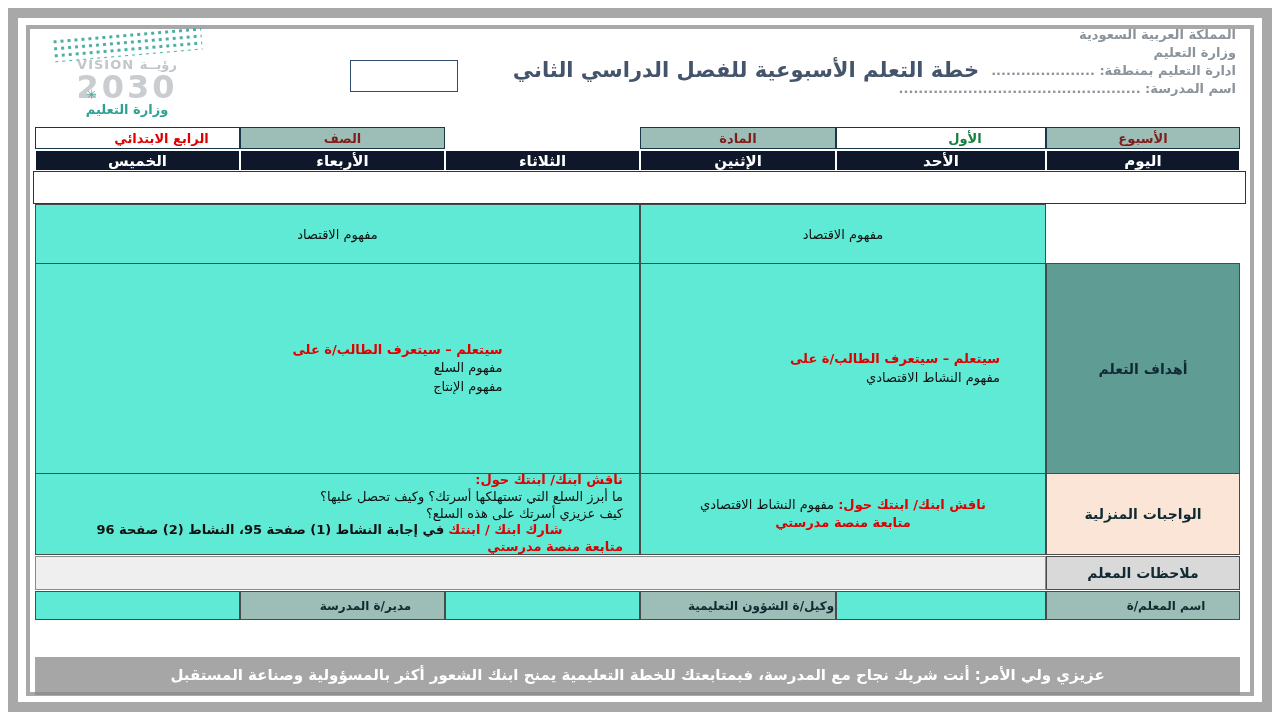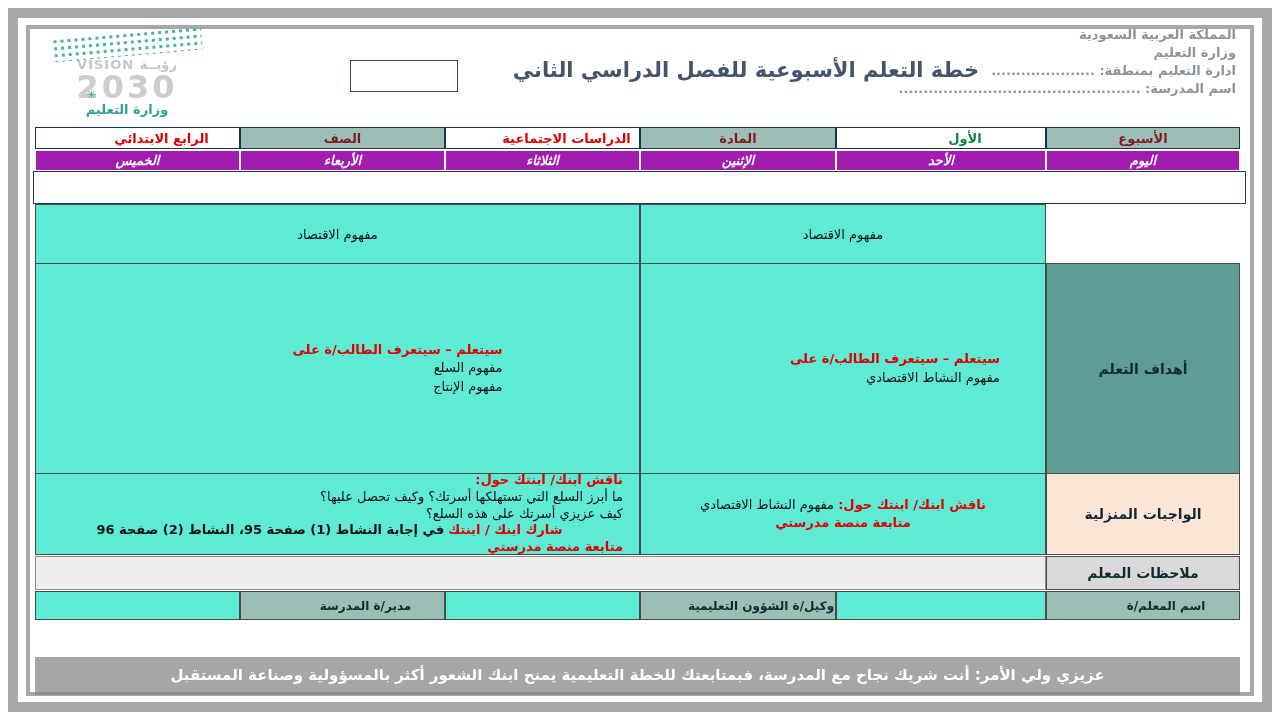--- a/index.html
+++ b/index.html
@@ -30,21 +30,21 @@
   .c1{left:35px;width:205px}.c2{left:240px;width:205px}.c3{left:445px;width:195px}
   .c4{left:640px;width:196px}.c5{left:836px;width:210px}.c6{left:1046px;width:194px}
   .r1{top:127px;height:22px}.r2{top:150px;height:21px}
   .r-topic{top:204px;height:60px}.r-obj{top:263px;height:211px}.r-hw{top:473px;height:82px}
   .r-notes{top:556px;height:34px}.r-names{top:591px;height:29px}
   .span-left{left:35px;width:605px}.span-right{left:640px;width:406px}.span-notes{left:35px;width:1011px}
 
   .sage{background:#9dbeb6;border:1px solid #17384a;color:#7f1d1d;font-weight:bold;font-size:13px;}
   .val{background:#ffffff;border:1px solid #17384a;font-weight:bold;font-size:13px;padding-left:48px;}
   .red-text{color:#e00000}.orange-text{color:#15803d}
-  .day{background:#a21caf;border:1px solid #fdfdfd;color:#ffffff;font-weight:bold;font-size:13px;font-style:italic;}
+  .day{background:#0f172a;border:1px solid #fdfdfd;color:#ffffff;font-weight:bold;font-size:15px;}
   .fill-strip{position:absolute;left:33px;top:171px;width:1211px;height:31px;background:#fff;
               border:1px solid #1c3a4e;}
   .content{background:#5eead4;border:1px solid #4a4a4a;font-size:13px;color:#111;}
   .label-cell{border:1px solid #4a4a4a;color:#102a33;font-weight:bold;font-size:14px;}
   .khaki{background:#dcdca6}.tealmed{background:#5f9d94}.peach{background:#fbe5d6}
   .graylbl{background:#d9d9d9}.notes-bg{background:#efefef;border:1px solid #8a8a8a;}
   .blk{direction:rtl;line-height:1.4;}
   .t-right{text-align:right;}.t-center{text-align:center;}
   .red{color:#e00000;font-weight:bold;}
   .pad-r{padding-right:45px;width:100%;box-sizing:border-box;}
@@ -79,21 +79,20 @@
     <div class="logo-year">
       <span>2030</span>
       <span class="emblem">✳</span>
     </div>
     <div class="logo-ministry">وزارة التعليم</div>
   </div>
 
   <div class="cell r1 c6 sage">الأسبوع</div>
   <div class="cell r1 c5 val orange-text">الأول</div>
   <div class="cell r1 c4 sage">المادة</div>
-  <div class="cell r1 c3 val red-text">الدراسات الاجتماعية</div>
   <div class="cell r1 c2 sage">الصف</div>
   <div class="cell r1 c1 val red-text">الرابع الابتدائي</div>
 
   <div class="cell r2 c6 day">اليوم</div>
   <div class="cell r2 c5 day">الأحد</div>
   <div class="cell r2 c4 day">الإثنين</div>
   <div class="cell r2 c3 day">الثلاثاء</div>
   <div class="cell r2 c2 day">الأربعاء</div>
   <div class="cell r2 c1 day">الخميس</div>
 

